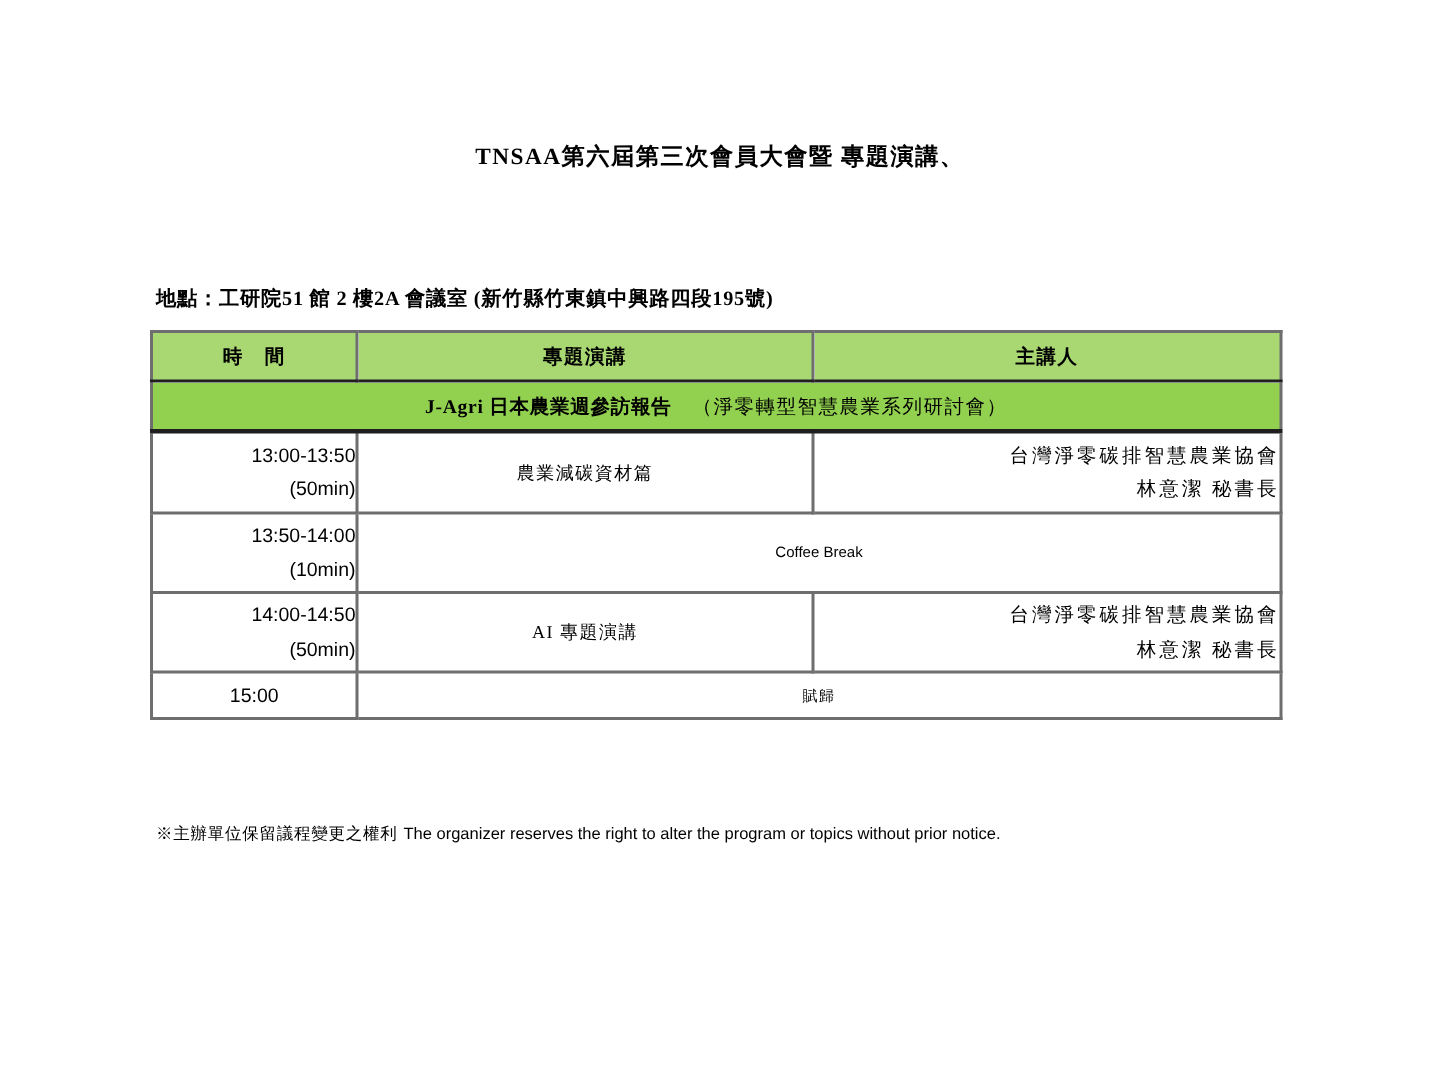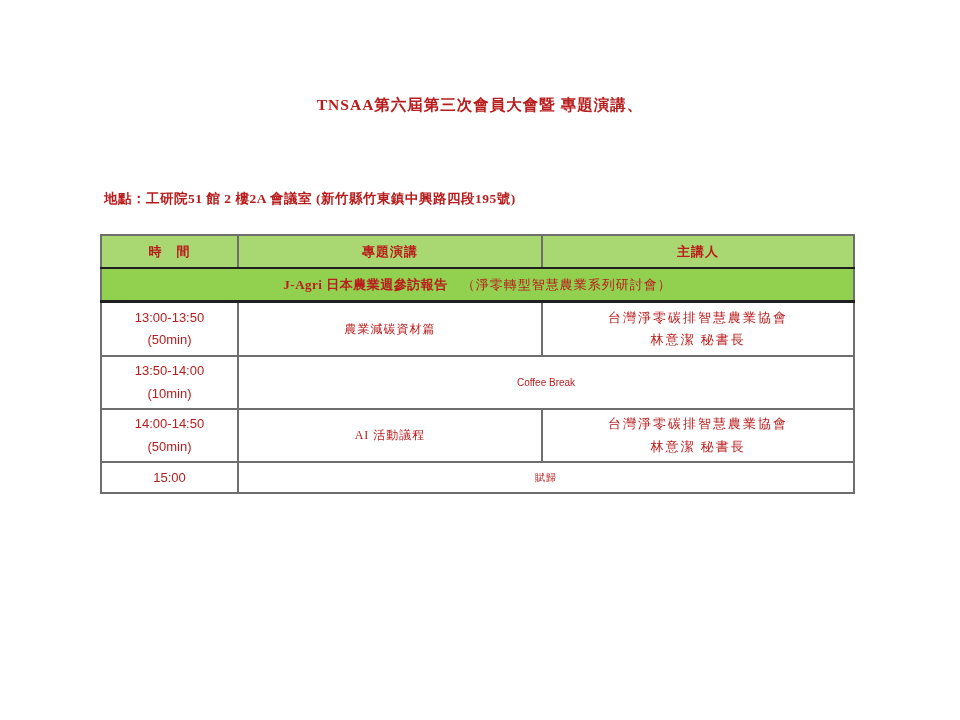--- a/index.html
+++ b/index.html
@@ -2,21 +2,21 @@
 <html><head>
 <meta charset="utf-8">
 <style>
   html, body { margin: 0; padding: 0; background: #ffffff; }
   #slide {
     position: relative;
     width: 944px;
     height: 720px;
     background: #ffffff;
     font-family: "Liberation Serif", "DejaVu Serif", serif;
-    color: #b91c1c;
+    color: #000000;
     overflow: hidden;
   }
 
   
   .title-block {
     position: absolute;
     top: 92px;
     left: 0;
     width: 960px;
     text-align: center;
@@ -37,21 +37,21 @@
     letter-spacing: 0.5px;
     white-space: nowrap;
   }
   #info-time { top: 156px; }
   #info-location { top: 190px; }
 
   
   table.agenda {
     position: absolute;
     left: 100px;
-    top: 234px;
+    top: 220px;
     width: 753px;
     border-collapse: collapse;
     table-layout: fixed;
   }
   table.agenda td, table.agenda th {
     border: 2px solid #6e6e6e;
     padding: 0;
     text-align: center;
     vertical-align: middle;
     overflow: hidden;
@@ -86,20 +86,21 @@
 
   td.time-cell {
     font-family: "Liberation Sans", "DejaVu Sans", sans-serif;
     font-size: 13px;
   }
   .two-line {
     display: flex;
     flex-direction: column;
     justify-content: space-evenly;
     height: 100%;
+    align-items: flex-end;
   }
   .two-line > div { line-height: 16px; }
 
   tr.row-tall  td { height: 52px; }
   tr.row-tall2 td { height: 51px; }
   tr.row-short td { height: 29px; }
 
   td.topic-cell {
     font-size: 12px;
     font-weight: normal;
@@ -193,31 +194,34 @@
       <td class="merge-cell" colspan="2">Coffee Break</td>
     </tr>
 
     <tr class="row-tall2">
       <td class="time-cell">
         <div class="two-line">
           <div>14:00-14:50</div>
           <div>(50min)</div>
         </div>
       </td>
-      <td class="topic-cell">AI 活動議程</td>
+      <td class="topic-cell">AI 專題演講</td>
       <td class="speaker-cell">
         <div class="two-line">
           <div class="speaker-org">台灣淨零碳排智慧農業協會</div>
           <div class="speaker-name">林意潔 秘書長</div>
         </div>
       </td>
     </tr>
 
 
     <tr class="row-short">
       <td class="time-cell">15:00</td>
       <td class="merge-cell zh" colspan="2">賦歸</td>
     </tr>
   </tbody>
     </table>
 
+  <div class="footer-note">
+    <span class="footer-zh">※主辦單位保留議程變更之權利</span><span class="footer-en">The organizer reserves the right to alter the program or topics without prior notice.</span>
+  </div>
 
 </div>
 
 </body></html>

